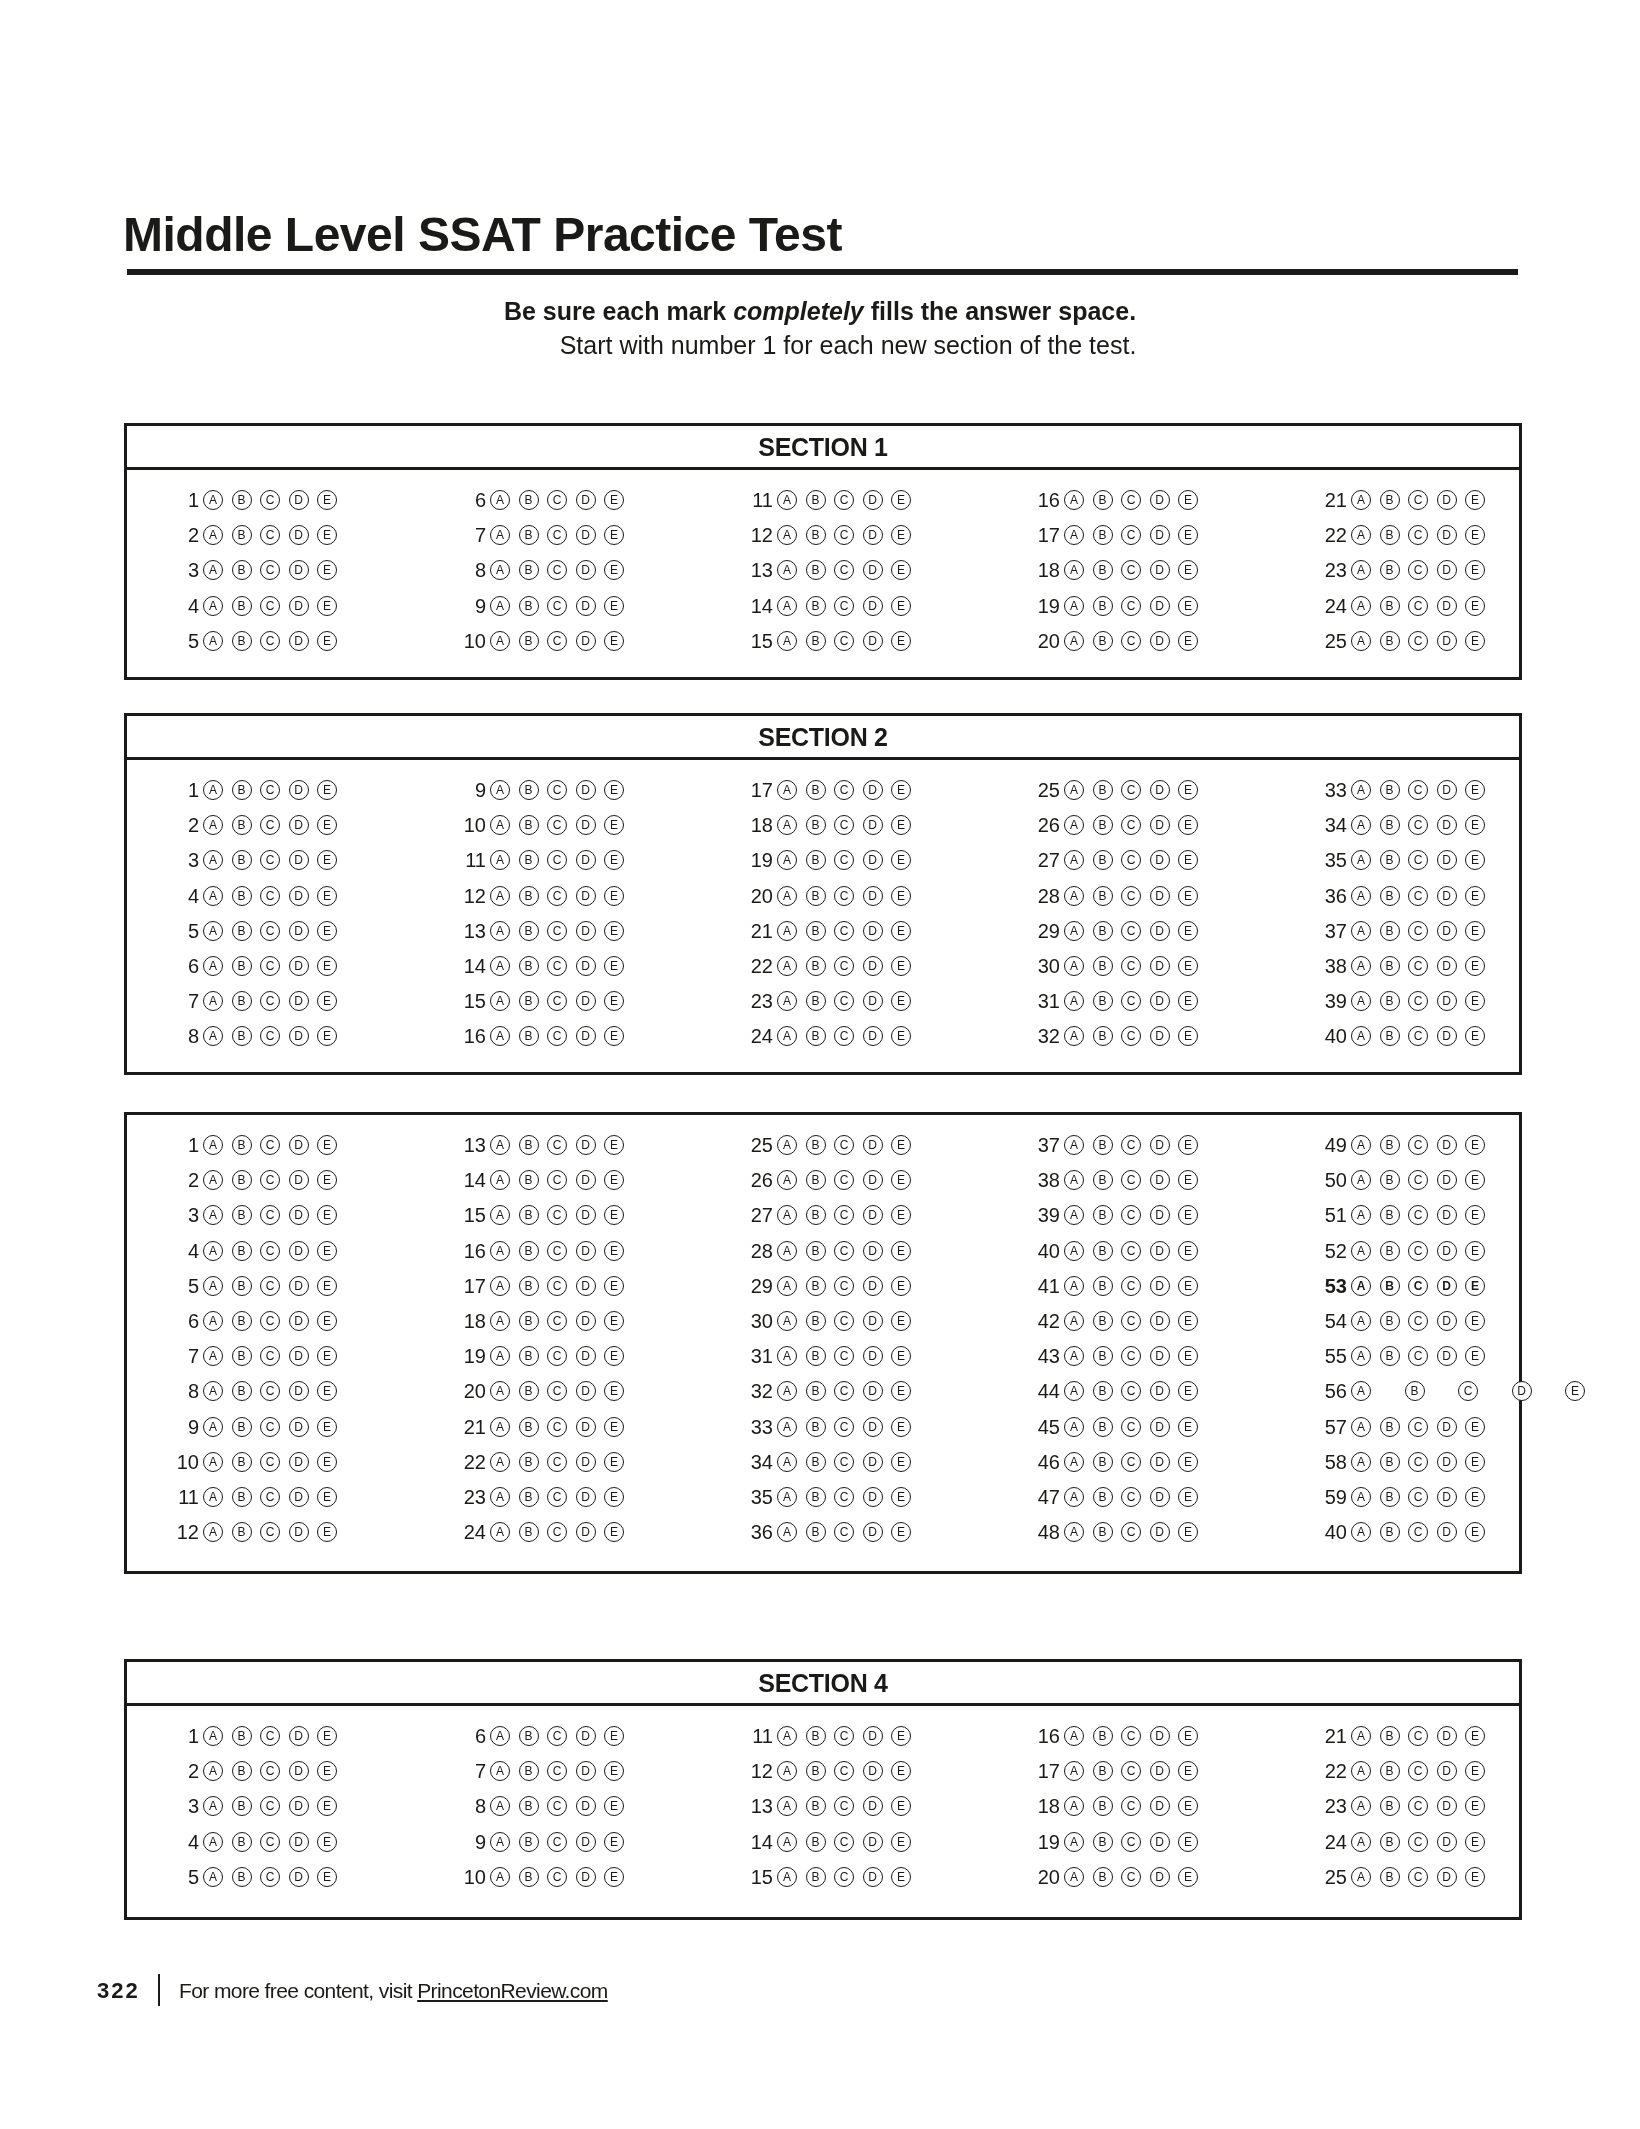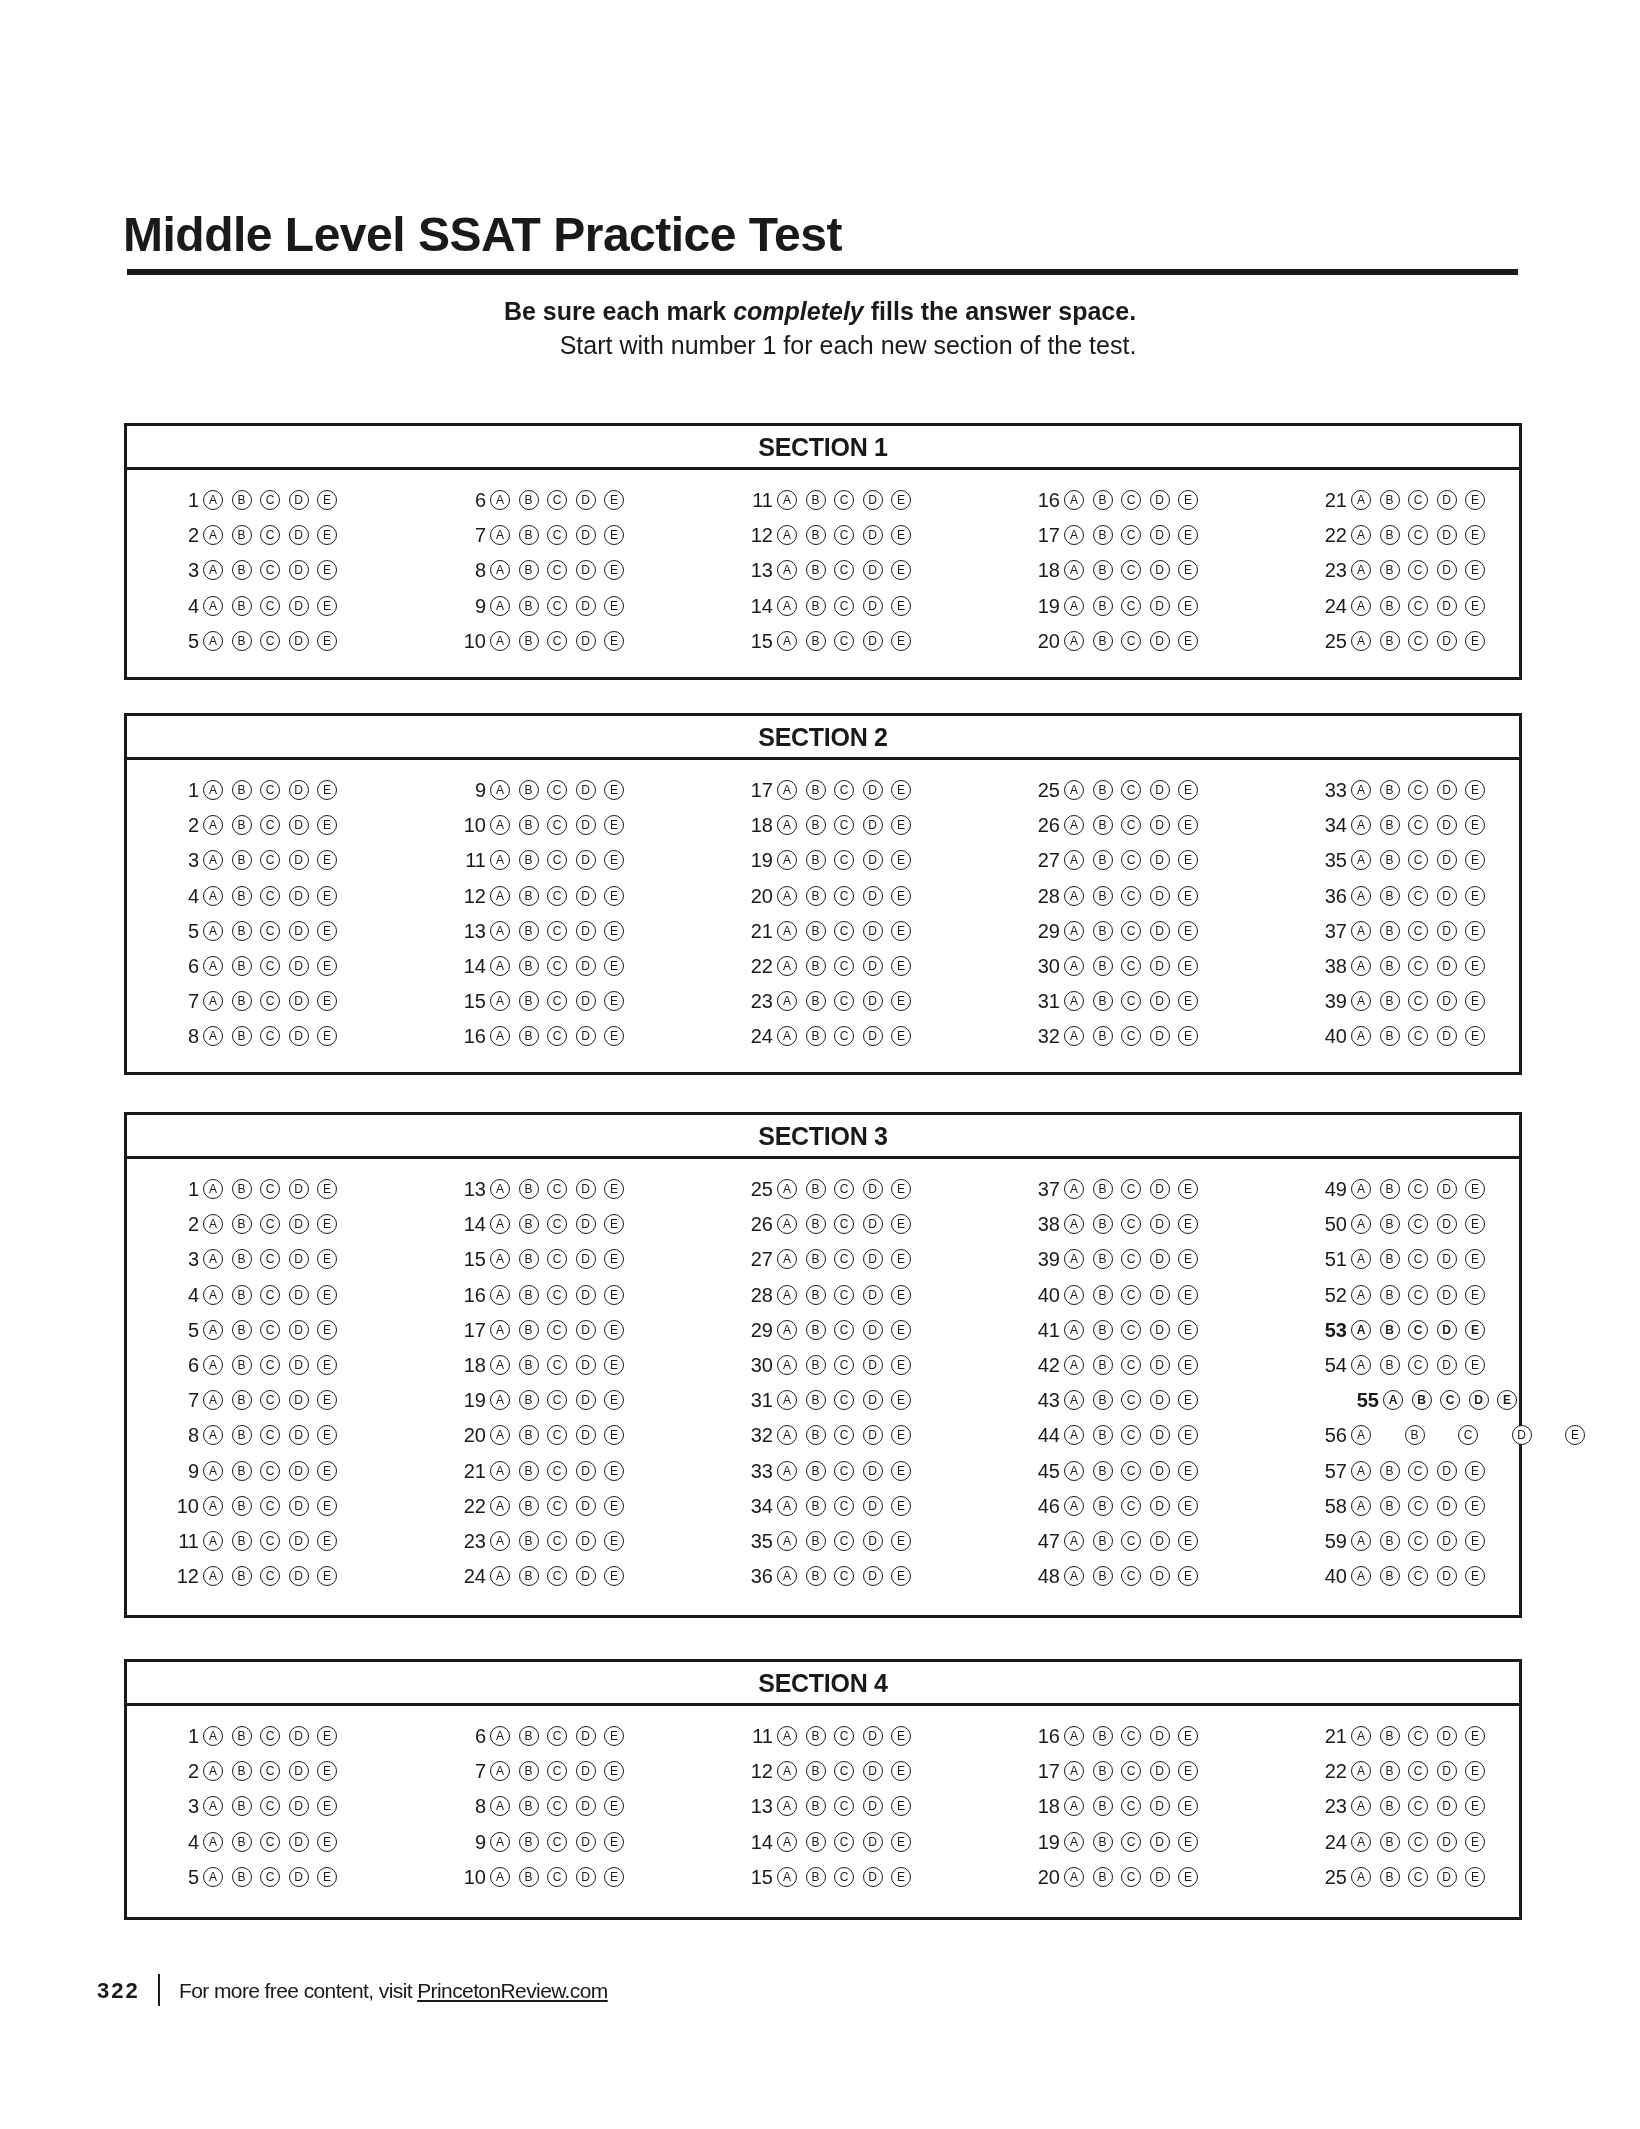--- a/index.html
+++ b/index.html
@@ -564,21 +564,20 @@
         <span class="bubble">A</span>
         <span class="bubble">B</span>
         <span class="bubble">C</span>
         <span class="bubble">D</span>
         <span class="bubble">E</span>
       </div>
     </div>
 </div>
 
 <div class="section" id="sec-2" style="top:1112px;">
-  <div class="section-head">SECTION 3</div>
   <div class="section-body" style="height:456px;">
       <div class="q" style="left: 76px; top: 18px;">
         <span class="qnum">1</span>
         <span class="bubble">A</span>
         <span class="bubble">B</span>
         <span class="bubble">C</span>
         <span class="bubble">D</span>
         <span class="bubble">E</span>
       </div>
       <div class="q" style="left: 76px; top: 53.2px;">
@@ -998,21 +997,21 @@
         <span class="bubble">E</span>
       </div>
       <div class="q" style="left: 1224px; top: 194px;">
         <span class="qnum">54</span>
         <span class="bubble">A</span>
         <span class="bubble">B</span>
         <span class="bubble">C</span>
         <span class="bubble">D</span>
         <span class="bubble">E</span>
       </div>
-      <div class="q" style="left: 1256px; top: 229.2px; font-weight: bold;">
+      <div class="q" style="left: 1224px; top: 229.2px;">
         <span class="qnum">55</span>
         <span class="bubble">A</span>
         <span class="bubble">B</span>
         <span class="bubble">C</span>
         <span class="bubble">D</span>
         <span class="bubble">E</span>
       </div>
       <div class="q" style="left: 1224px; top: 264.4px; gap: 25px;">
         <span class="qnum">56</span>
         <span class="bubble">A</span>

